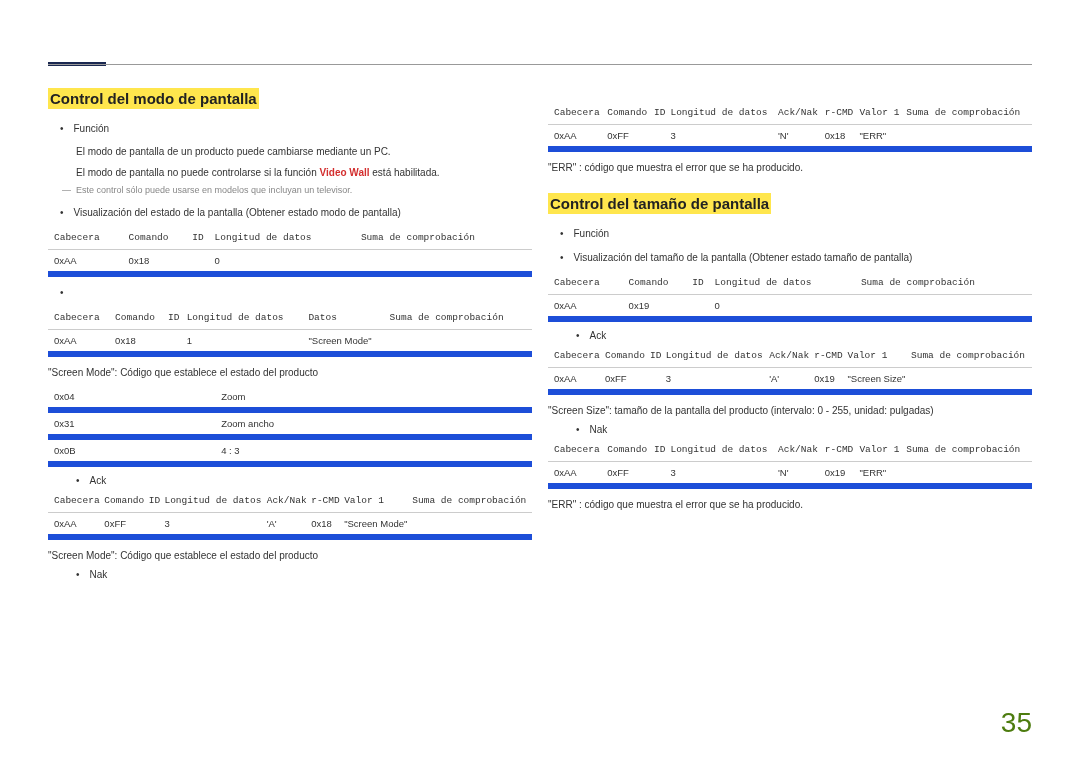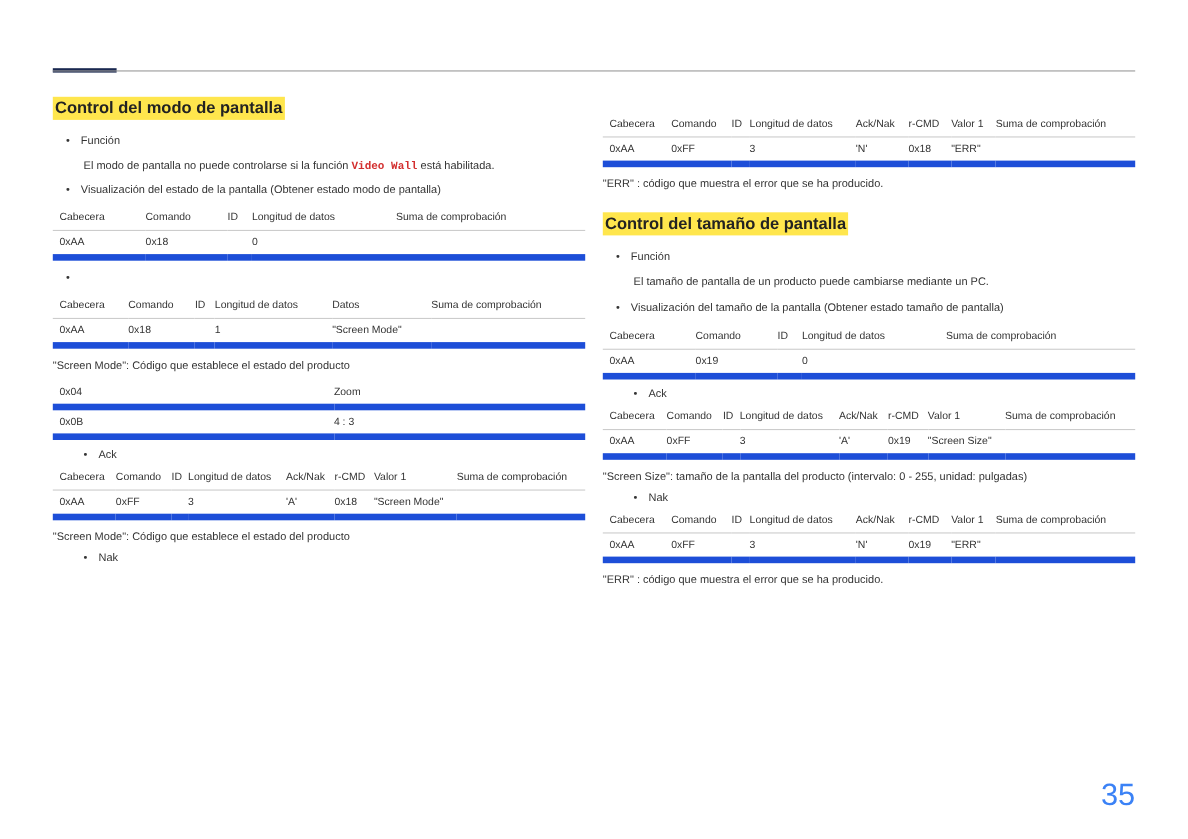--- a/index.html
+++ b/index.html
@@ -59,21 +59,20 @@
       margin-right: 10px;
     }
     .func-desc {
       margin-left: 28px;
       line-height: 1.7;
       margin-bottom: 4px;
     }
     .highlight-red {
       color: #d32f2f;
       font-weight: bold;
-      font-family: Liberation Mono, monospace;
     }
     .note {
       margin-left: 28px;
       color: #888;
       font-size: 9px;
       margin-bottom: 10px;
       position: relative;
     }
     .note::before {
       content: "―";
@@ -89,20 +88,21 @@
     }
     th, td {
       text-align: left;
       padding: 5px 4px 5px 0;
       font-weight: normal;
       font-size: 9.5px;
       vertical-align: top;
     }
     th {
       border-bottom: 1px solid #ccc;
+      font-family: Liberation Mono, monospace;
     }
     td {
       border-bottom: 6px solid #1d4ed8;
     }
     tr.header-row th {
       padding-bottom: 6px;
     }
     .sub-bullet {
       margin-left: 28px;
       display: flex;
@@ -111,21 +111,21 @@
     }
     .desc-text {
       margin-bottom: 6px;
       line-height: 1.5;
     }
     .page-number {
       position: absolute;
       right: 48px;
       bottom: 24px;
       font-size: 28px;
-      color: #3b82f6;
+      color: #4d7c0f;
       font-weight: 300;
     }
     .first-col {
       padding-left: 6px;
     }
     .col-right .section-title {
       margin-top: 0;
     }
   </style>
 </head>
@@ -135,23 +135,25 @@
 <div class="header-bar"></div>
 
 <div class="content">
   <div class="column">
     <div class="section-title">Control del modo de pantalla</div>
 
     <div class="bullet-item">
       <span class="bullet">•</span>
       <span>Función</span>
     </div>
+    <div class="func-desc">El modo de pantalla de un producto puede cambiarse mediante un PC.</div>
     <div class="func-desc">
       <span>El modo de pantalla no puede controlarse si la función </span><span class="highlight-red">Video Wall</span><span> está habilitada.</span>
     </div>
+    <div class="note">Este control sólo puede usarse en modelos que incluyan un televisor.</div>
 
     <div class="bullet-item">
       <span class="bullet">•</span>
       <span>Visualización del estado de la pantalla (Obtener estado modo de pantalla)</span>
     </div>
 
     <table>
       <tbody>
           <tr class="header-row">
         <th class="first-col">Cabecera</th>
@@ -195,20 +197,24 @@
     </tbody>
       </table>
 
     <div class="desc-text">"Screen Mode": Código que establece el estado del producto</div>
 
     <table>
       <tbody>
       <tr>
             <td class="first-col">0x04</td>
             <td>Zoom</td>
+          </tr>
+      <tr>
+            <td class="first-col">0x31</td>
+            <td>Zoom ancho</td>
           </tr>
       <tr>
             <td class="first-col">0x0B</td>
             <td>4 : 3</td>
           </tr>
     </tbody>
       </table>
 
     <div class="sub-bullet">
       <span class="bullet">•</span>
@@ -276,21 +282,20 @@
       </table>
 
     <div class="desc-text">"ERR" : código que muestra el error que se ha producido.</div>
 
     <div class="section-title" style="margin-top:12px">Control del tamaño de pantalla</div>
 
     <div class="bullet-item">
       <span class="bullet">•</span>
       <span>Función</span>
     </div>
-    <div class="func-desc">El tamaño de pantalla de un producto puede cambiarse mediante un PC.</div>
 
     <div class="bullet-item" style="margin-top:8px">
       <span class="bullet">•</span>
       <span>Visualización del tamaño de la pantalla (Obtener estado tamaño de pantalla)</span>
     </div>
 
     <table>
       <tbody>
           <tr class="header-row">
         <th class="first-col">Cabecera</th>

